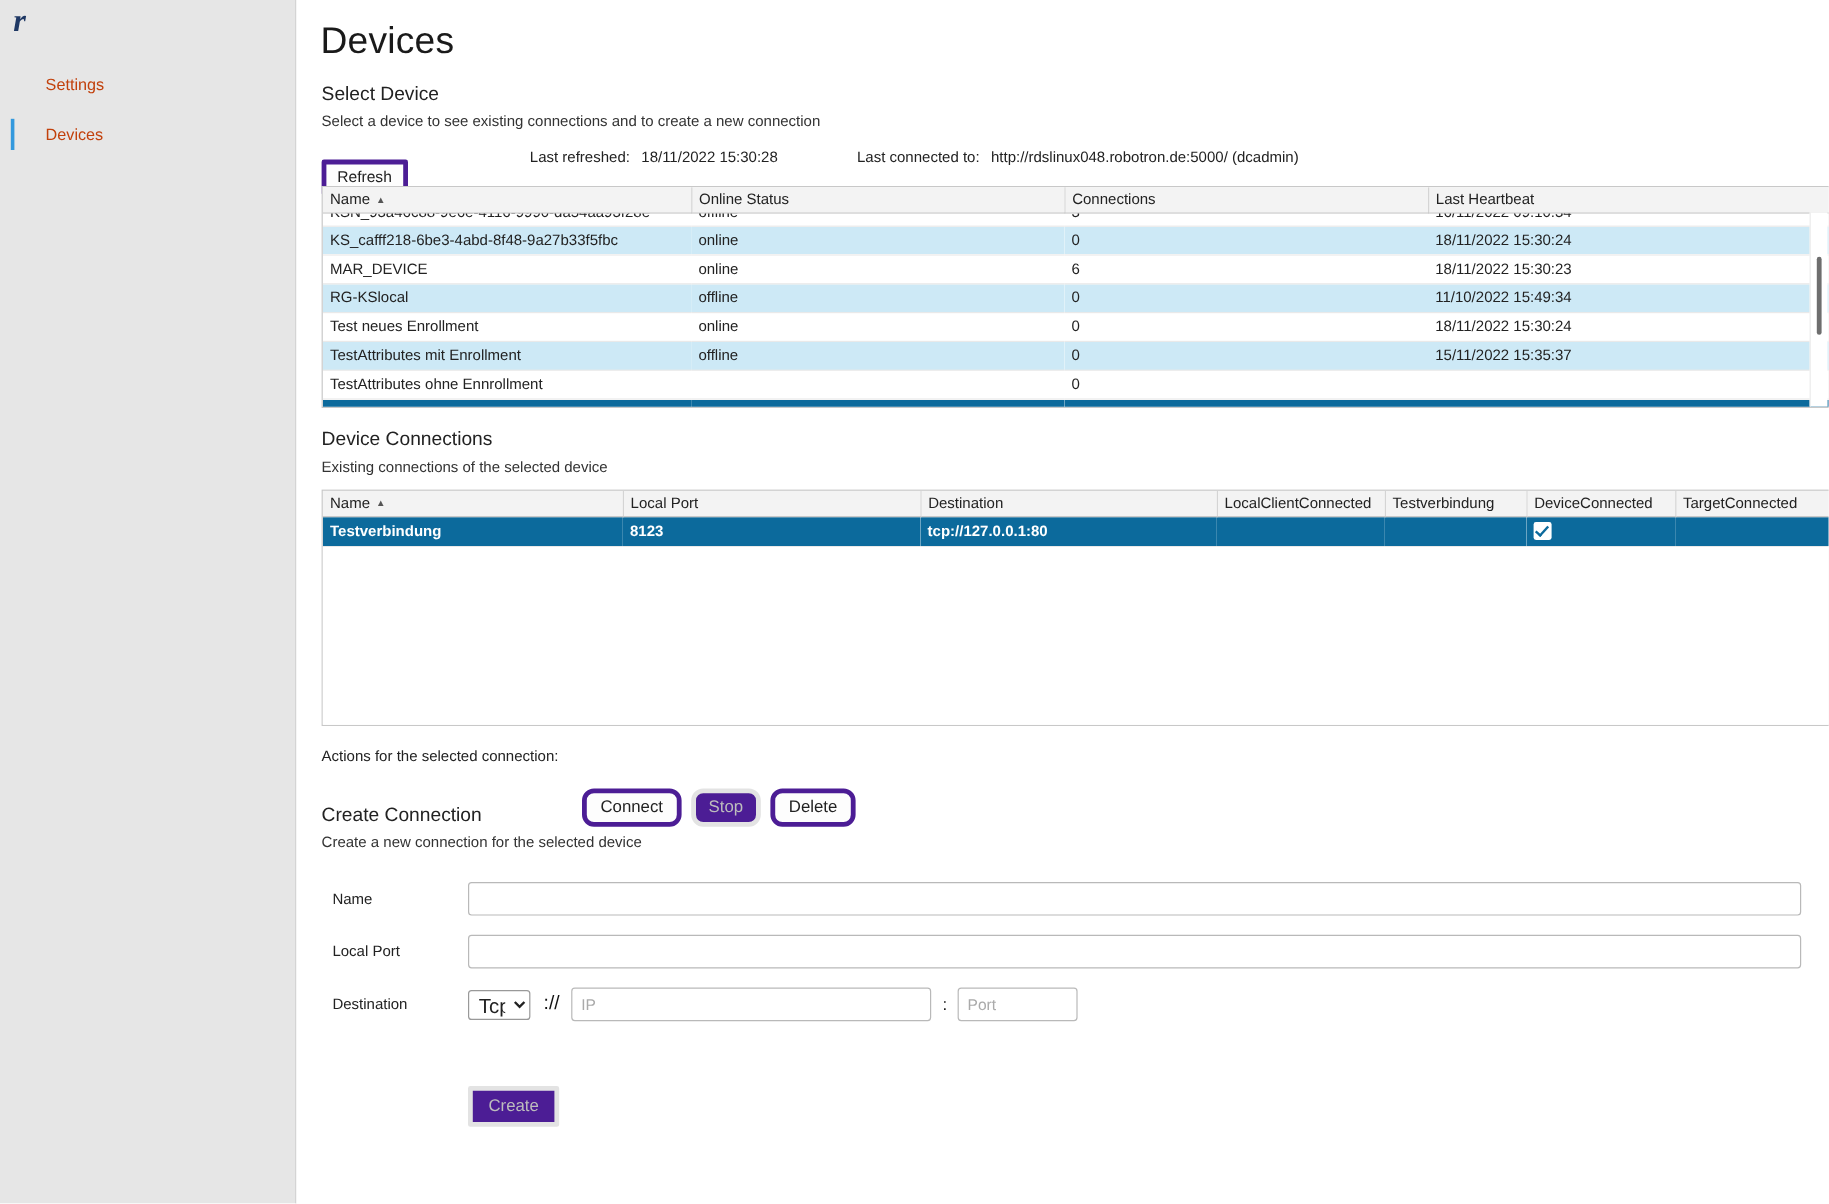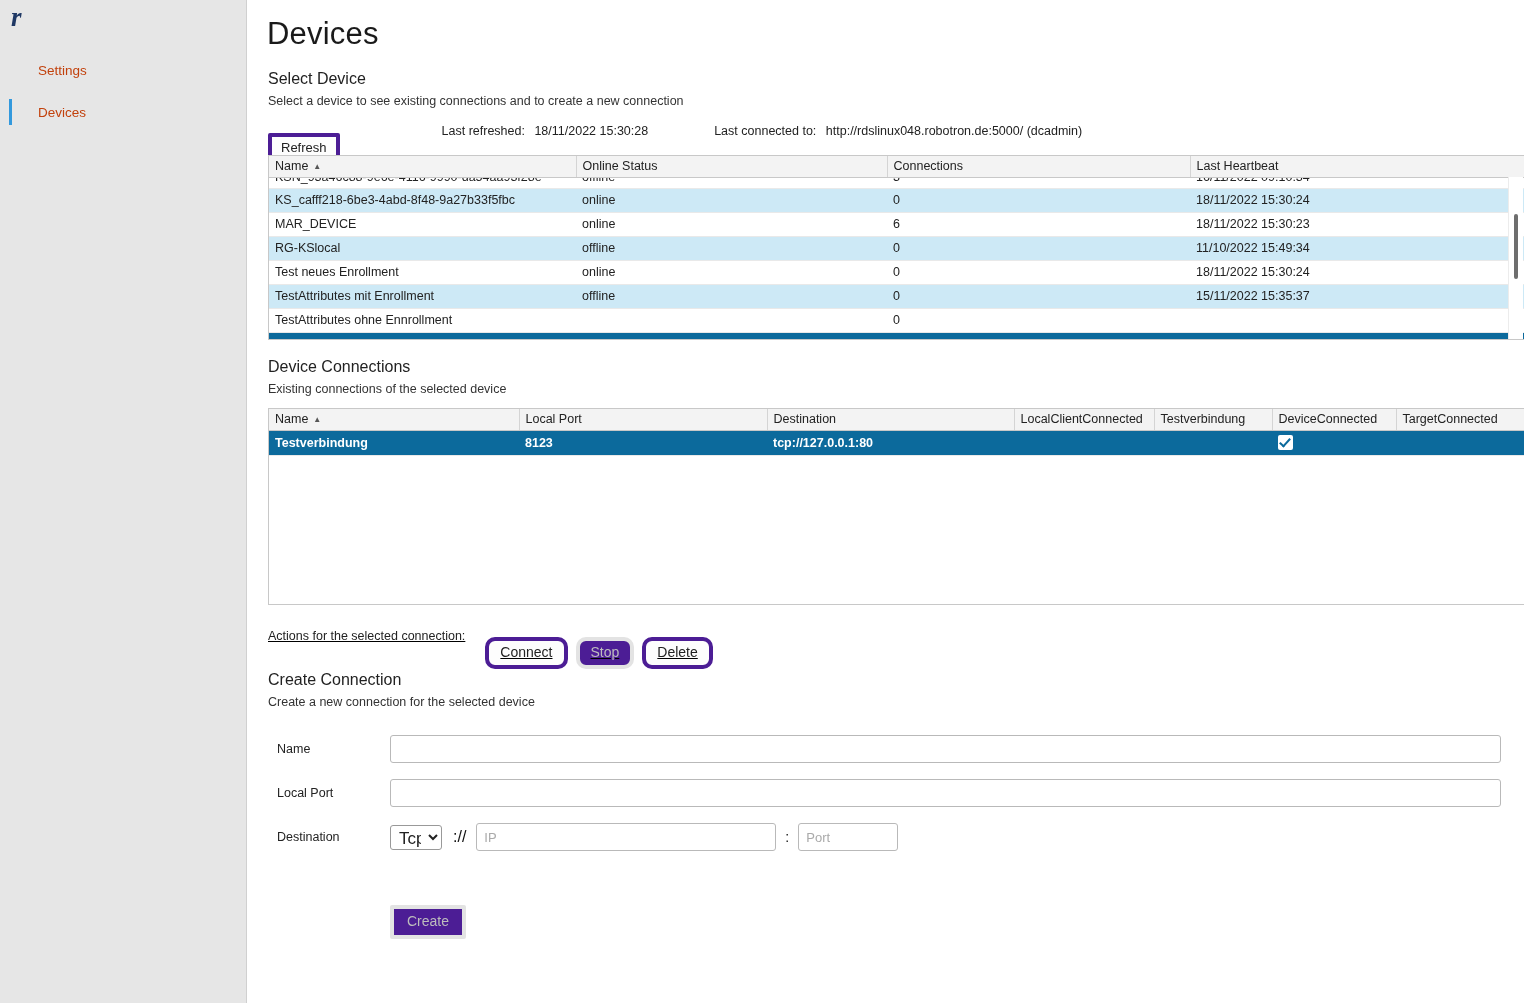--- a/index.html
+++ b/index.html
@@ -189,24 +189,23 @@
   }
 
   
   .conn-body {
     height: 148px;
     background: #fff;
   }
 
   .actions-row {
     display: flex;
-    align-items: center;
+    align-items: flex-start;
     margin-top: 18px;
     height: 26px;
-    text-decoration: underline;
   }
   .actions-label {
     font-size: 12.5px;
     color: #222;
     margin-right: 20px;
   }
   .actions-row .btn { margin-right: 8px; font-size: 14px; padding: 4px 11px 5px 11px; border-radius: 10px; }
 
   
   .form { margin-top: 26px; }

